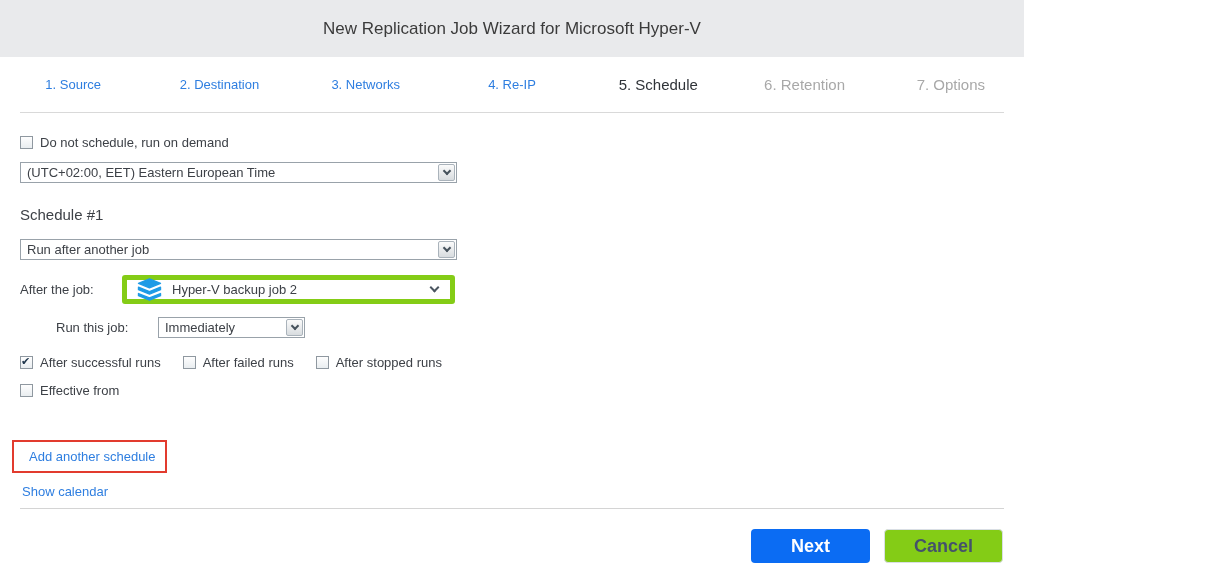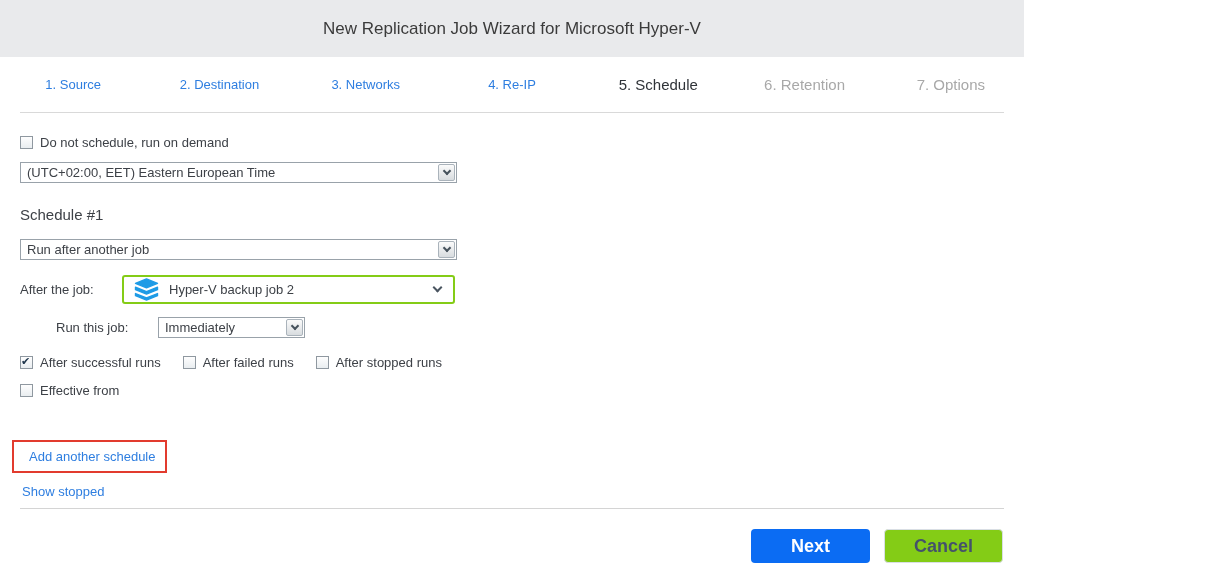--- a/index.html
+++ b/index.html
@@ -54,21 +54,21 @@
     border-right:2px solid #46525c; border-bottom:2px solid #46525c;
     transform:rotate(45deg);
   }
 
   .section-title { font-size:15px; color:#3d4147; margin-top:23px; }
 
   .form-row { display:flex; align-items:center; margin-top:14px; font-size:13px; color:#3d4147; }
   .form-label { width:102px; flex:0 0 auto; }
 
   .job-select {
-    width:333px; height:29px; border:2px solid #84cc16; border-radius:3px; background:#fff;
+    width:333px; height:29px; border:5px solid #84cc16; border-radius:3px; background:#fff;
     display:flex; align-items:center; gap:10px; padding:0 12px 0 10px; cursor:pointer;
   }
   .job-select .val { flex:1; }
   .job-select .chev-thin {
     width:7px; height:7px; margin-top:-4px; flex:0 0 auto;
     border-right:2px solid #4a5560; border-bottom:2px solid #4a5560;
     transform:rotate(45deg);
   }
   .layers-icon { flex:0 0 auto; display:block; }
 
@@ -179,21 +179,21 @@
     <div class="checkbox-row" style="margin-top:13px;">
       <span class="cb"></span>
       <span>Effective from</span>
     </div>
 
     <div class="red-box">
       <a class="link">Add another schedule</a>
     </div>
 
     <div>
-      <a class="link show-calendar">Show stopped</a>
+      <a class="link show-calendar">Show calendar</a>
     </div>
 
   </div>
 
   <div class="footer">
     <hr class="footer-divider">
     <div class="btns">
       <button class="btn btn-next">Next</button>
       <button class="btn btn-cancel">Cancel</button>
     </div>

